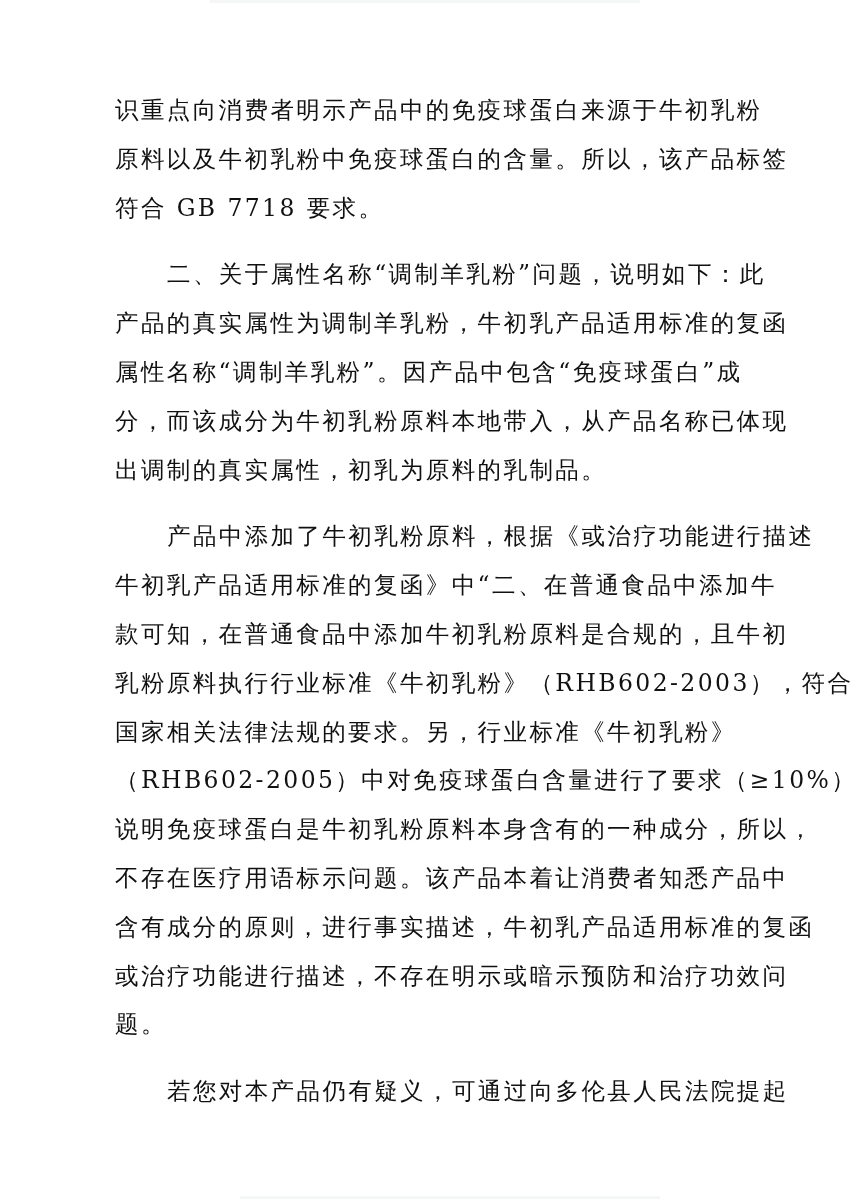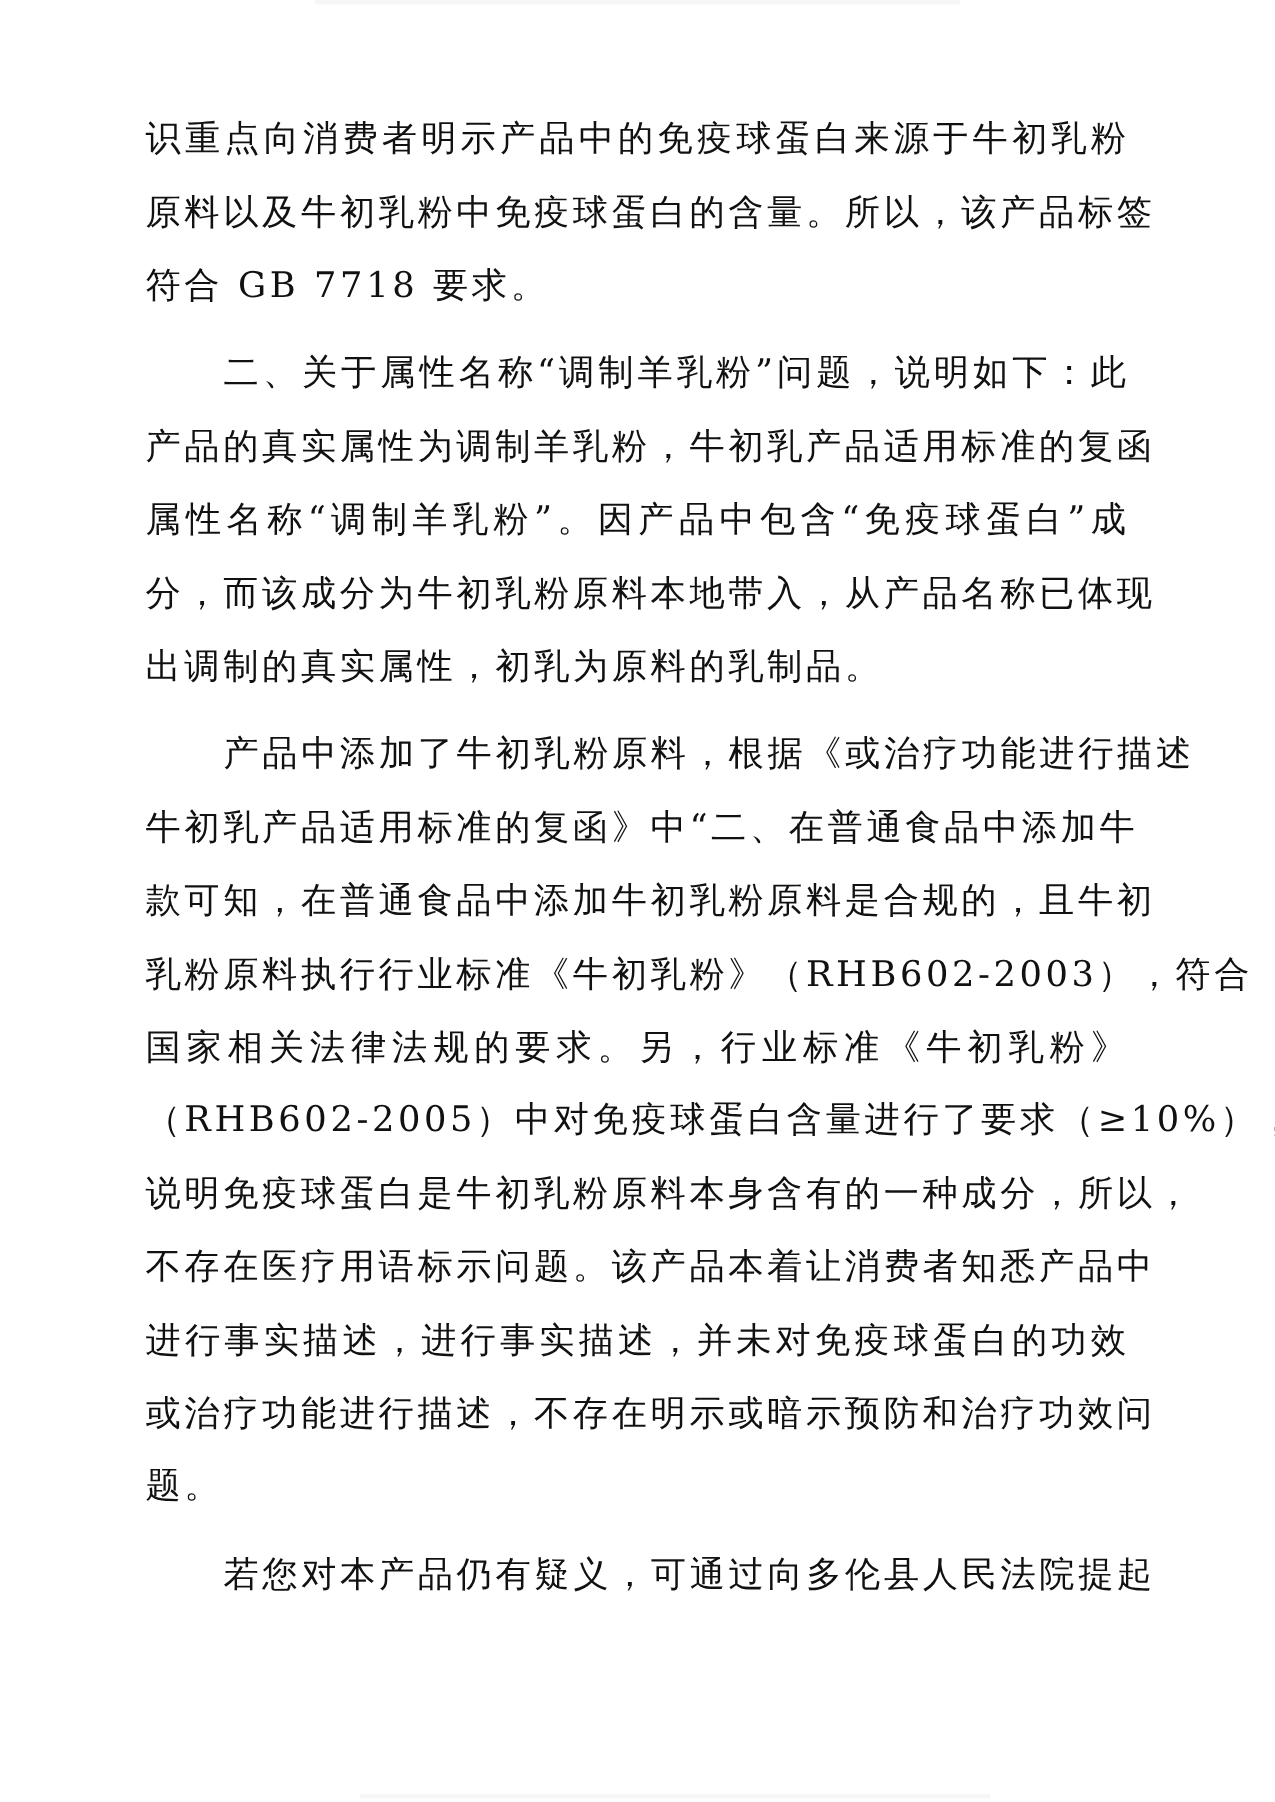--- a/index.html
+++ b/index.html
@@ -15,21 +15,21 @@
     font-family: "DejaVu Serif", "Liberation Serif", serif;
     color: #111111;
   }
   .page {
     position: absolute;
     left: 97px;
     top: 68px;
     width: 656px;
   }
   .para {
-    margin: 0;
+    margin: 18px;
     font-size: 23.5px;
     line-height: 48.8px;
     letter-spacing: 2.4px;
     text-align: justify;
     text-justify: inter-character;
     word-break: break-all;
   }
   .para + .para {
     margin-top: 10px;
   }
@@ -75,21 +75,21 @@
 
   <p class="para">
     <span class="line indent">产品中添加了牛初乳粉原料，根据《或治疗功能进行描述</span>
     <span class="line">牛初乳产品适用标准的复函》中“二、在普通食品中添加牛</span>
     <span class="line">款可知，在普通食品中添加牛初乳粉原料是合规的，且牛初</span>
     <span class="line">乳粉原料执行行业标准《牛初乳粉》（RHB602-2003），符合</span>
     <span class="line">国家相关法律法规的要求。另，行业标准《牛初乳粉》</span>
     <span class="line">（RHB602-2005）中对免疫球蛋白含量进行了要求（≥10%），</span>
     <span class="line">说明免疫球蛋白是牛初乳粉原料本身含有的一种成分，所以，</span>
     <span class="line">不存在医疗用语标示问题。该产品本着让消费者知悉产品中</span>
-    <span class="line">进行事实描述，进行事实描述，并未对免疫球蛋白的功效</span>
+    <span class="line">含有成分的原则，进行事实描述，牛初乳产品适用标准的复函</span>
     <span class="line">或治疗功能进行描述，不存在明示或暗示预防和治疗功效问</span>
     <span class="line last">题。</span>
   </p>
 
   <p class="para">
     <span class="line indent">若您对本产品仍有疑义，可通过向多伦县人民法院提起</span>
   </p>
 
 </div>
 

